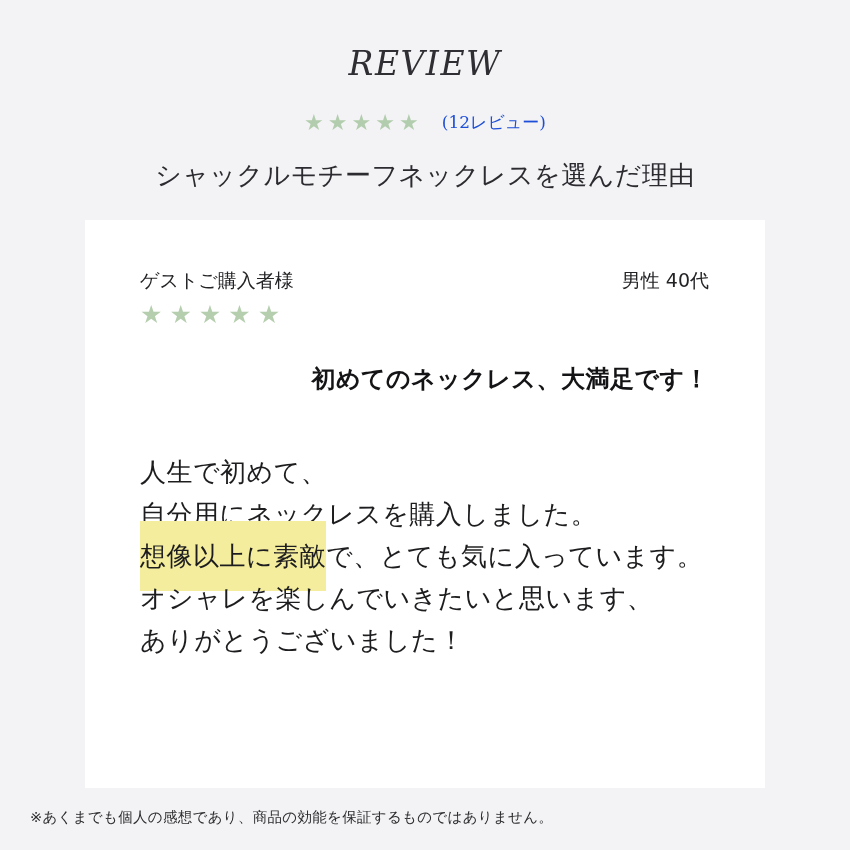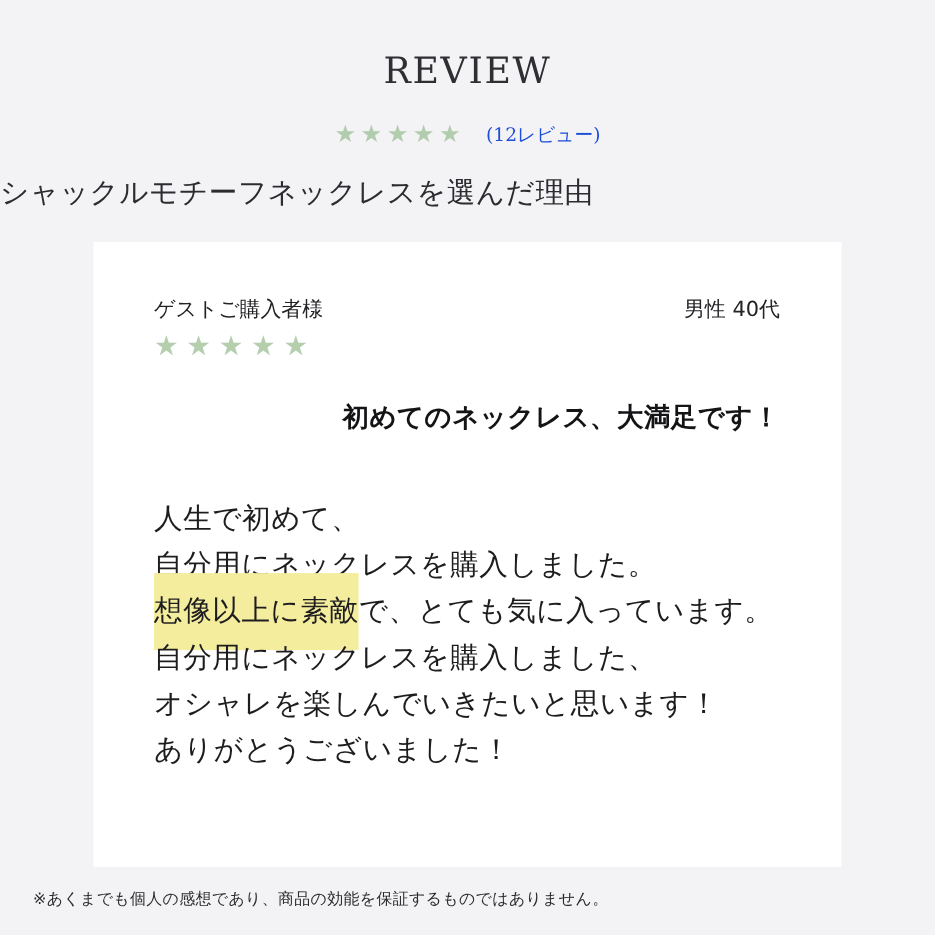--- a/index.html
+++ b/index.html
@@ -20,20 +20,21 @@
     position: absolute;
     top: 44px;
     left: 0;
     width: 100%;
     text-align: center;
     font-family: "DejaVu Serif", "Liberation Serif", serif;
     font-weight: 400;
     font-size: 33px;
     letter-spacing: 1.5px;
     color: #2e2e33;
+    font-style: italic;
   }
   .rating-row {
     position: absolute;
     top: 110px;
     left: 0;
     width: 100%;
     text-align: center;
     white-space: nowrap;
   }
   .rating-row .stars {
@@ -49,21 +50,21 @@
     margin-left: 14px;
     font-family: "DejaVu Serif", "Liberation Serif", serif;
     font-size: 17px;
     color: #1d4ed8;
   }
   .page-heading {
     position: absolute;
     top: 158px;
     left: 0;
     width: 100%;
-    text-align: left;
+    text-align: center;
     font-size: 26px;
     font-weight: 500;
     letter-spacing: 0.5px;
     color: #2b2b30;
   }
   
   .review-card {
     position: absolute;
     left: 85px;
     top: 220px;
@@ -141,22 +142,21 @@
       <div class="card-stars">★★★★★</div>
 
       <div class="review-title">初めてのネックレス、大満足です！</div>
 
       <div class="review-body">
         <div>人生で初めて、</div>
         <div>自分用にネックレスを購入しました。</div>
         <div>
           <span class="hl">想像以上に素敵</span><span>で、とても気に入っています。</span>
         </div>
-        <div>自分用にネックレスを購入しました、</div>
-        <div>オシャレを楽しんでいきたいと思います！</div>
+        <div>オシャレを楽しんでいきたいと思います、</div>
         <div>ありがとうございました！</div>
       </div>
 
     </div>
   </div>
 
   <div class="disclaimer">※あくまでも個人の感想であり、商品の効能を保証するものではありません。</div>
 
 </div>
 

